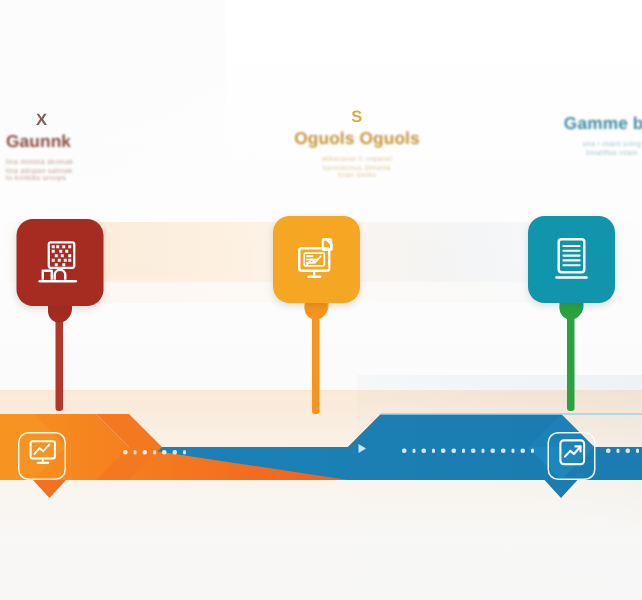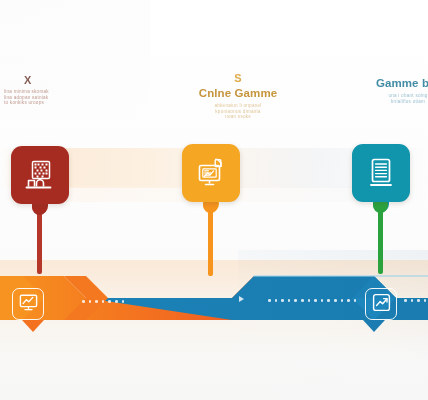--- a/index.html
+++ b/index.html
@@ -221,30 +221,31 @@
 <div id="infographic">
 
   <div class="wash-topleft"></div>
   <div class="wash-right"></div>
   <div class="card-band"></div>
   <div class="card-band2"></div>
   <div class="wash-bottom"></div>
 
   <div class="stage-head s0">
     <div class="head-glyph" style="color:#6b3a30;">X</div>
+    <div class="head-title" style="color:#7a3b2c;">Gaunnk</div>
     <div class="head-sub" style="color:#9a5a48;">
       <div class="ln">lina minima skomak</div>
       <div class="ln">lina adopan satniak</div>
       <div class="ln">to konkiks uroops</div>
     </div>
   </div>
 
   <div class="stage-head s1">
     <div class="head-glyph" style="color:#d79a22;">S</div>
-    <div class="head-title" style="color:#c08a28;">Cnlne Gamme</div>
+    <div class="head-title" style="color:#c08a28;">Oguols Oguols</div>
     <div class="head-sub" style="color:#cfa45c;">
       <div class="ln">abkenaiun li onpanel</div>
       <div class="ln">kponiaonus dimanla</div>
       <div class="ln">noan  ssoks</div>
     </div>
   </div>
 
   <div class="stage-head s2">
     <div class="head-glyph" style="color:#3f8fa8;"></div>
     <div class="head-title" style="color:#2d7f9c;">Gamme bry</div>

